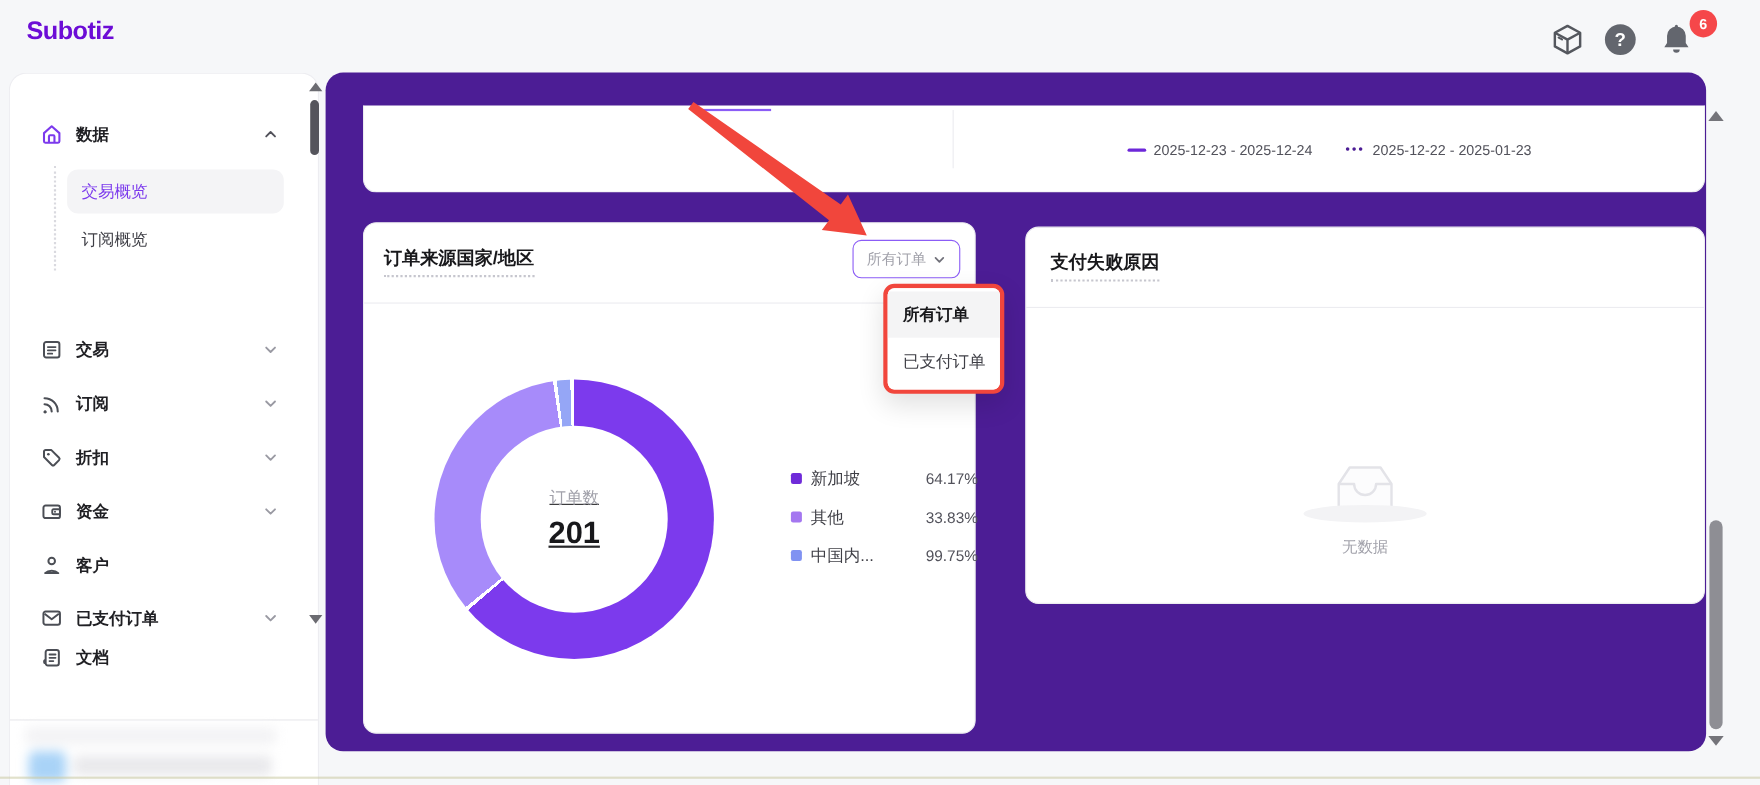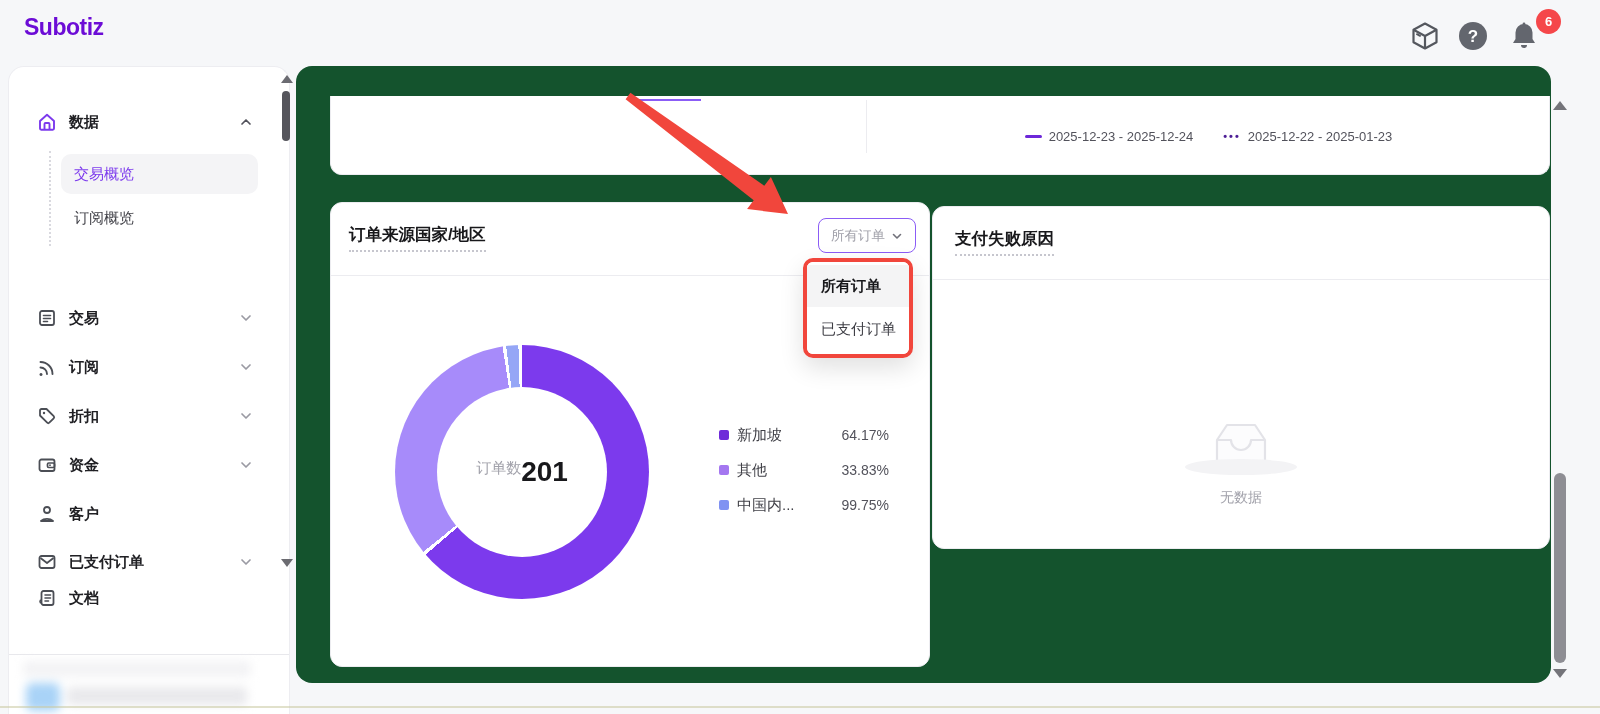--- a/index.html
+++ b/index.html
@@ -41,48 +41,48 @@
   .sb-up  { position:absolute; left:272px; top:8px;  width:0; height:0;
             border-left:6px solid transparent; border-right:6px solid transparent;
             border-bottom:8px solid #6b6b71; cursor:pointer;}
   .sb-dn  { position:absolute; left:272px; top:492px; width:0; height:0;
             border-left:6px solid transparent; border-right:6px solid transparent;
             border-top:8px solid #6b6b71; cursor:pointer;}
   .sb-thumb { position:absolute; left:273px; top:24px; width:8px; height:50px;
               background:#55555c; border-radius:4px; cursor:grab; }
   
   .main { position:absolute; left:296px; top:66px; width:1255px; height:617px;
-          background:#14532d; border-radius:16px; }
+          background:#4c1d95; border-radius:16px; }
   .clip { position:absolute; left:0; top:30px; width:100%; height:587px; overflow:hidden; }
   .card { position:absolute; background:#fff; border:1px solid #ececf0; border-radius:12px; }
   .card1 { left:34px; top:-12px; width:1220px; height:91px; border-top:none; }
   .c1-divider { position:absolute; left:535px; top:16px; width:1px; height:53px; background:#ececf0; }
   .c1-line { position:absolute; left:307px; top:15px; width:63px; height:2px; background:#8b5cf6; }
   .ticks { position:absolute; left:652px; top:-1px; width:532px; display:flex;
            justify-content:space-between; font-size:12px; color:#73737b; }
   .tc-legend { position:absolute; left:535px; top:45px; width:685px; display:flex;
                justify-content:center; gap:30px; align-items:center;
                font-size:13px; color:#52525b; }
   .tc-item { display:flex; align-items:center; gap:7px; }
   .tc-dash { width:17px; height:3px; background:#6d28d9; border-radius:2px; }
   .tc-dots { color:#4c1d95; font-size:11px; font-weight:700; letter-spacing:2px; line-height:1; }
-  .card2 { left:34px; top:106px; width:600px; height:465px; }
+  .card2 { left:34px; top:106px; width:557px; height:465px; }
   .card3 { left:636px; top:110px; width:618px; height:343px; }
   .card-hd { position:absolute; left:0; top:0; width:100%; height:73px; border-bottom:1px solid #ececf0; }
   .card-title { position:absolute; top:21px; font-size:16.5px; font-weight:700; color:#18181b;
                 border-bottom:2px dotted #c6c6ce; padding-bottom:4px; cursor:help; }
   .t2 { left:18px; } .t3 { left:22px; }
   .dropdown { position:absolute; right:13px; top:15px; width:98px; height:35px;
               border:1.5px solid #8b5cf6; border-radius:8px; background:#fff;
               display:flex; align-items:center; justify-content:center; gap:6px;
               font-size:13.5px; color:#a1a1aa; cursor:pointer; }
   
   .donut { position:absolute; left:64px; top:142px; width:254px; height:254px; border-radius:50%; }
   .hole { position:absolute; left:42px; top:42px; width:170px; height:170px; border-radius:50%;
-          background:#fff; display:flex; flex-direction:row; align-items:center; justify-content:center; }
+          background:#fff; display:flex; flex-direction:column; align-items:center; justify-content:center;text-decoration:underline; }
   .hole .hl { font-size:15px; color:#a1a1aa; margin-bottom:7px; }
   .hole .hv { font-size:28px; font-weight:800; color:#18181b; }
   .pl-rows { position:absolute; left:388px; top:220px; width:170px; }
   .pl-row { display:flex; align-items:center; height:24px; margin-bottom:11px; }
   .legend-sq { width:10px; height:10px; border-radius:2px; margin-right:8px; flex:0 0 auto; }
   .pl-lbl { font-size:15px; color:#3f3f46; flex:1; }
   .pl-val { font-size:14px; color:#52525b; }
   
   .empty { position:absolute; left:0; top:212px; width:100%; display:flex;
            flex-direction:column; align-items:center; }

